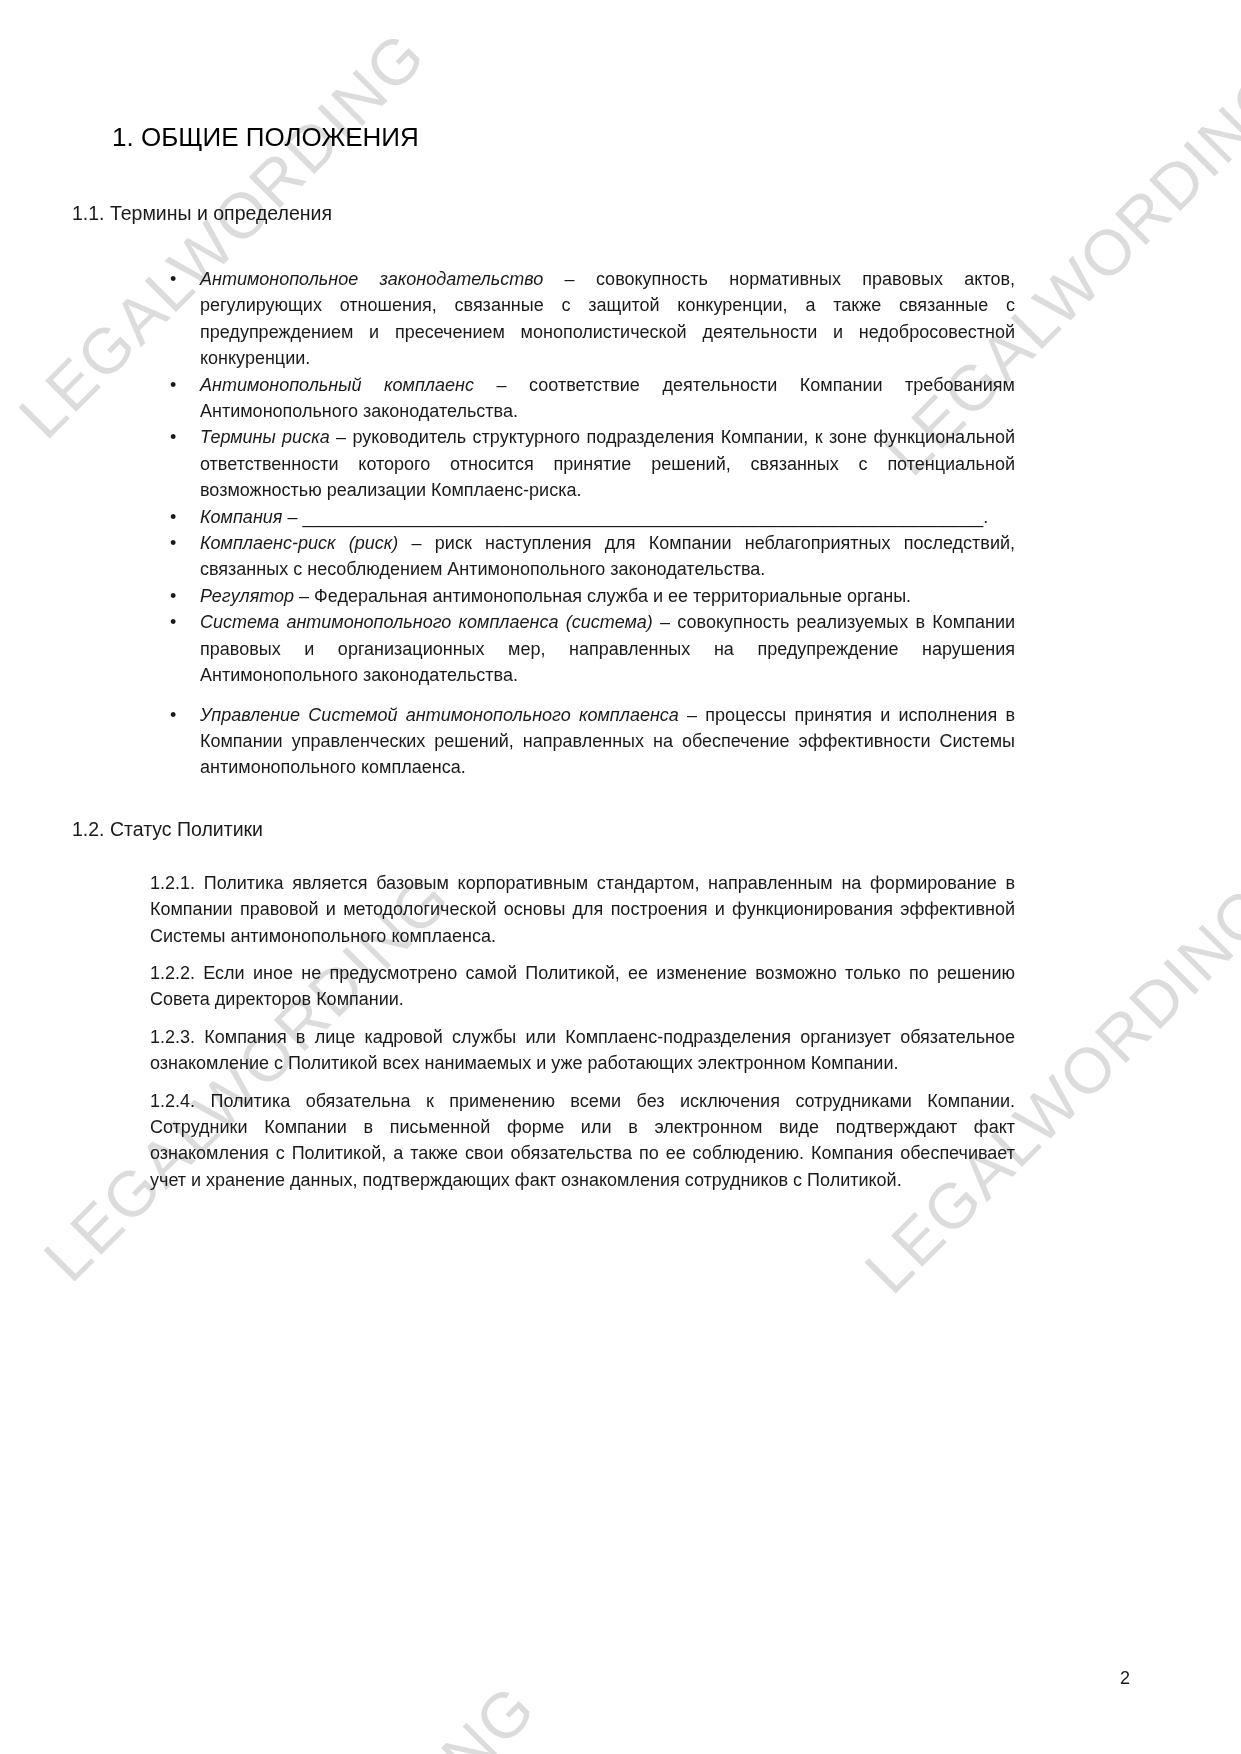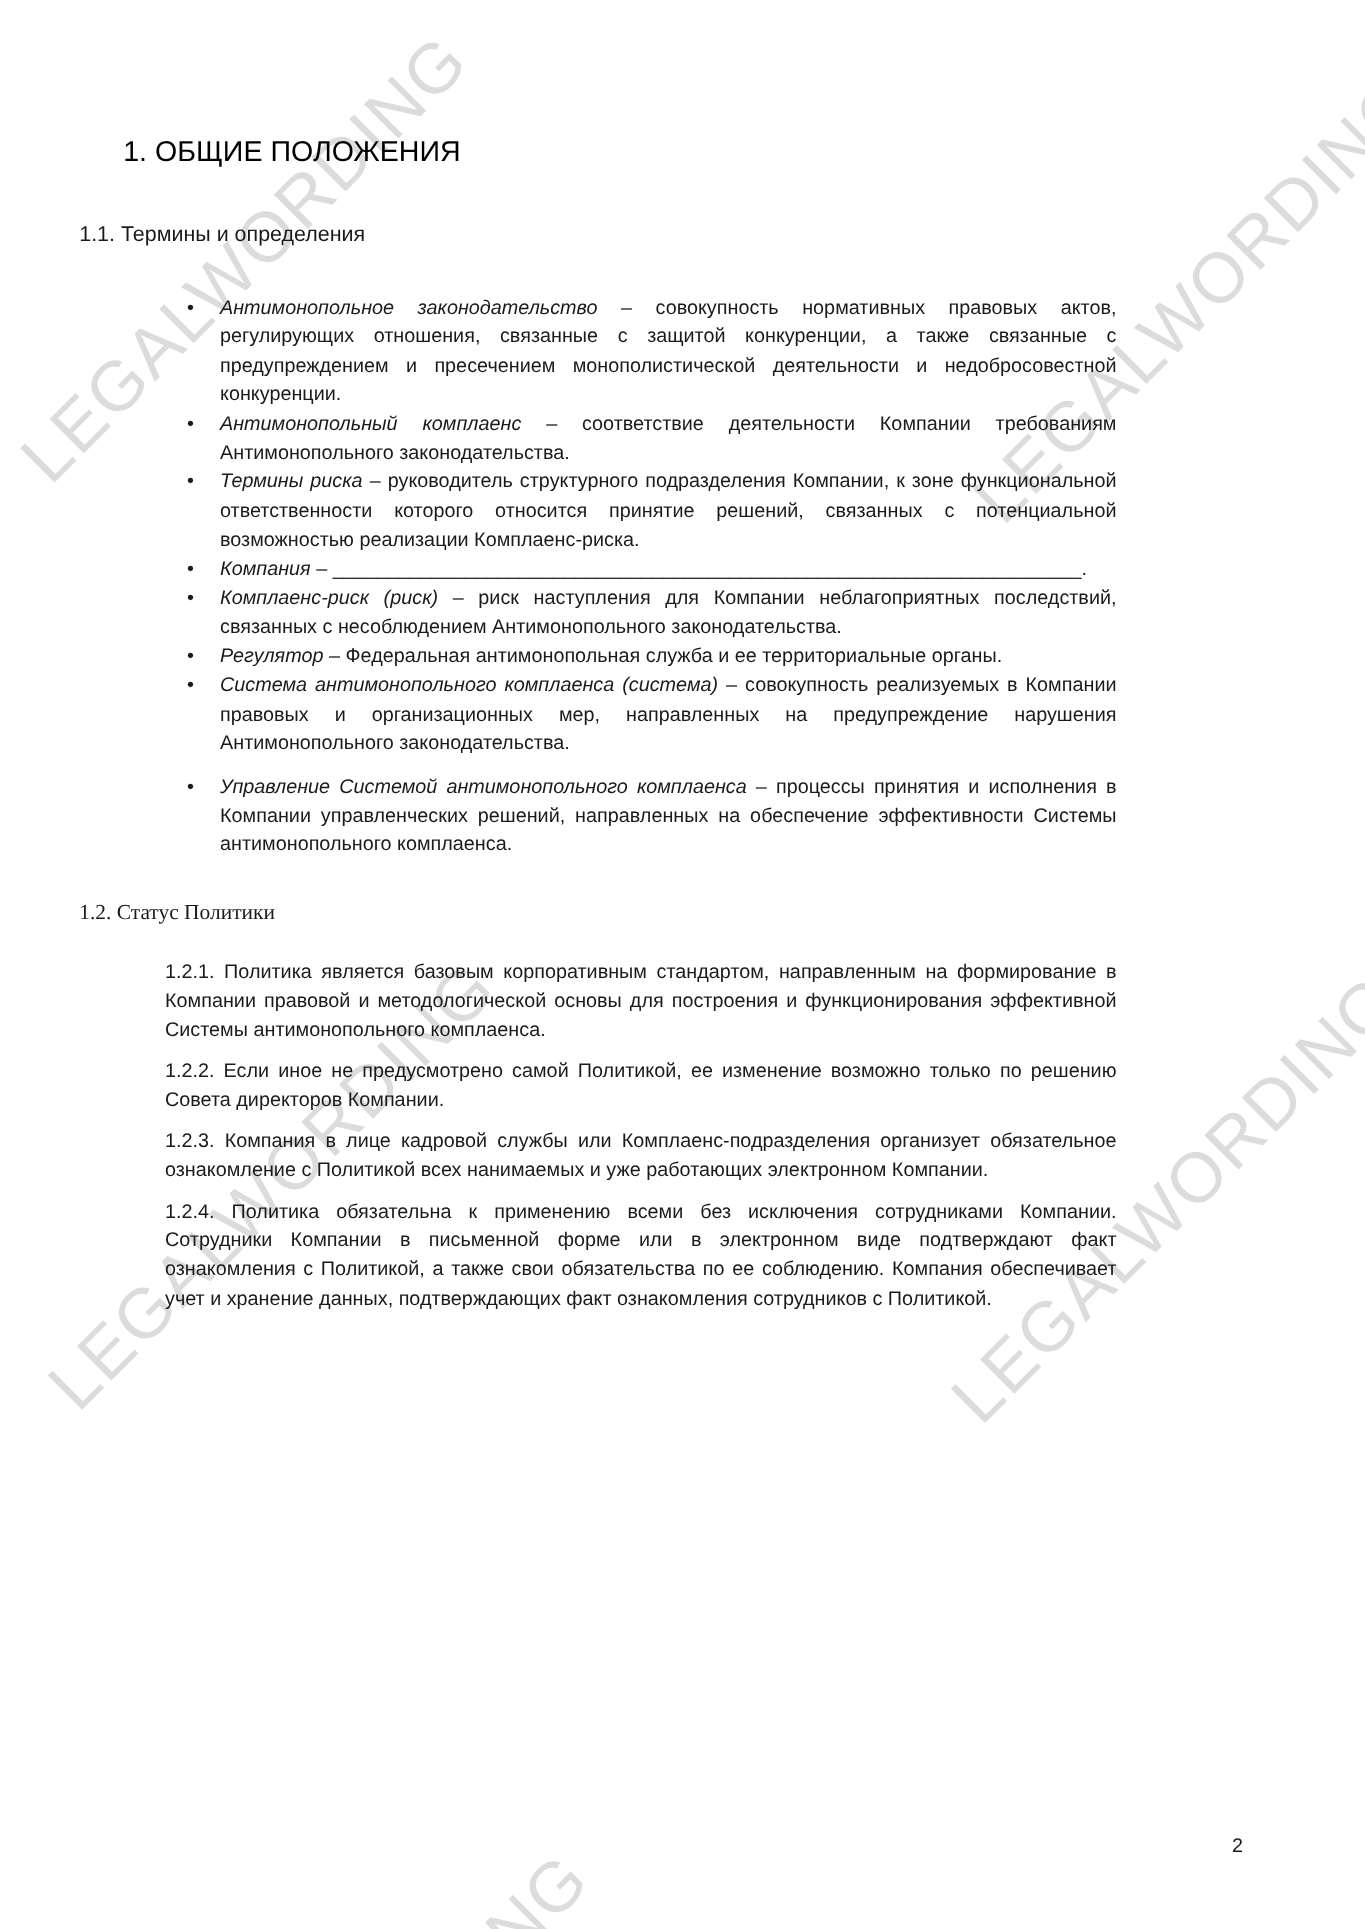--- a/index.html
+++ b/index.html
@@ -35,21 +35,21 @@
     line-height:35px;
     font-weight:normal;
   }
   h2 {
     margin:46px 0 0 72px;
     font-size:19.5px;
     line-height:25px;
     font-weight:normal;
     color:#1a1a1a;
   }
-  h2.status { margin-top:36px;font-family:Liberation Serif, serif; }
+  h2.status { margin-top:36px; }
   ul.terms {
     margin:40px 0 0 0;
     padding:0 0 0 200px;
     width:815px;
   }
   ul.terms li {
     list-style:none;
     position:relative;
     text-align:justify;
     font-size:18px;

